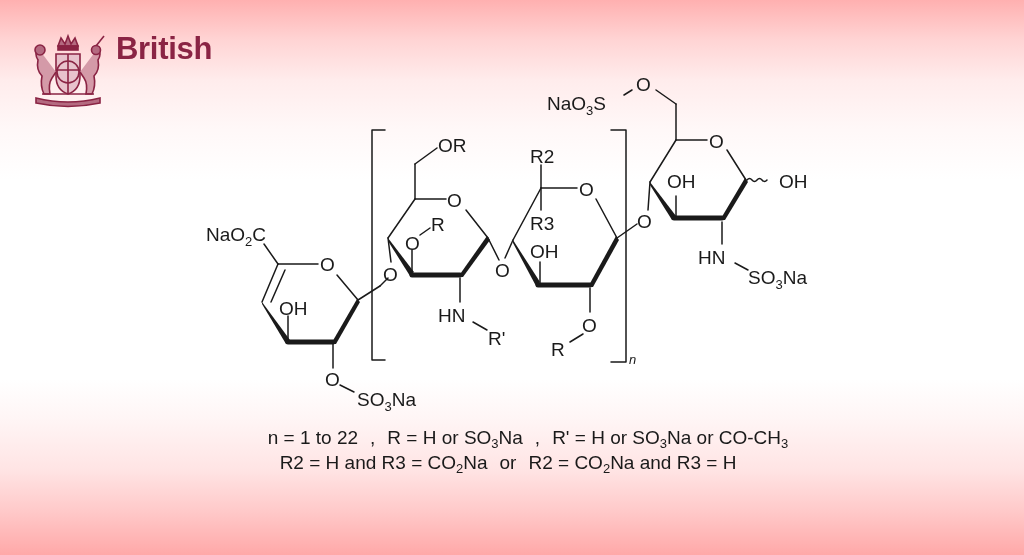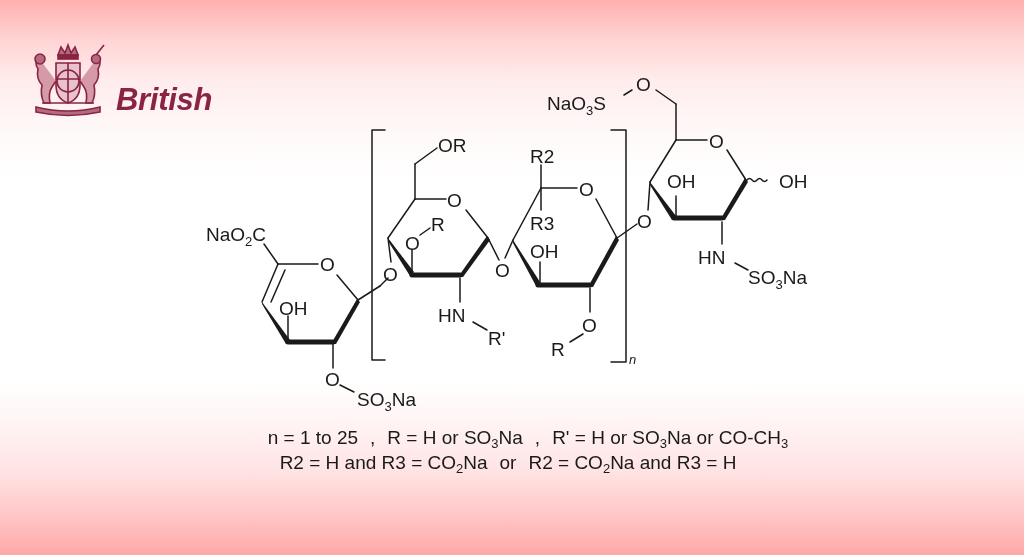--- a/index.html
+++ b/index.html
@@ -5,22 +5,22 @@
   html, body { margin: 0; padding: 0; }
   body {
     width: 1024px; height: 555px; overflow: hidden; position: relative;
     background: linear-gradient(to bottom,
       #ffb0b0 0px, #ffd4d4 40px, #ffecec 80px, #fff8f8 130px,
       #ffffff 180px, #ffffff 380px, #fff5f5 420px, #ffe4e4 470px,
       #ffcaca 510px, #ffa8a8 555px);
     font-family: "Liberation Sans", sans-serif;
   }
   .logo {
-    position: absolute; left: 28px; top: 41px; height: 76px;
-    display: flex; align-items: flex-end; font-style: italic;
+    position: absolute; left: 28px; top: 32px; height: 76px;
+    display: flex; align-items: flex-start;
   }
   .crest { width: 80px; height: 76px; }
   .brand {
     margin-left: 8px; color: #8a2444; font-weight: bold;
     font-family: "Liberation Sans", sans-serif;
     line-height: 34px; font-size: 31px; letter-spacing: -0.3px;
   }
   .brand div { white-space: nowrap; }
   svg.structure { position: absolute; left: 0; top: 0; }
   svg text { font-family: "Liberation Sans", sans-serif; fill: #1a1a1a; }
@@ -207,17 +207,17 @@
     <text x="636" y="91">O</text>
     <text x="709" y="148">O</text>
     <text x="667" y="188">OH</text>
     <text x="779" y="188">OH</text>
     <text x="698" y="264">HN</text>
     <text x="748" y="284"><tspan>SO</tspan><tspan font-size="13" dy="5">3</tspan><tspan dy="-5">Na</tspan></text>
   </g>
 </svg>
 
 <div class="caption cap1">
-  <span>n = 1 to 25</span><span class="sp"></span><span>,</span><span class="sp"></span><span><span>R = H or SO</span><sub>3</sub><span>Na</span></span><span class="sp"></span><span>,</span><span class="sp"></span><span><span>R' = H or SO</span><sub>3</sub><span>Na or CO-CH</span><sub>3</sub></span>
+  <span>n = 1 to 22</span><span class="sp"></span><span>,</span><span class="sp"></span><span><span>R = H or SO</span><sub>3</sub><span>Na</span></span><span class="sp"></span><span>,</span><span class="sp"></span><span><span>R' = H or SO</span><sub>3</sub><span>Na or CO-CH</span><sub>3</sub></span>
 </div>
 <div class="caption cap2">
   <span><span>R2 = H and R3 = CO</span><sub>2</sub><span>Na</span></span><span class="sp"></span><span>or</span><span class="sp"></span><span><span>R2 = CO</span><sub>2</sub><span>Na and R3 = H</span></span>
 </div>
 
 </body></html>

